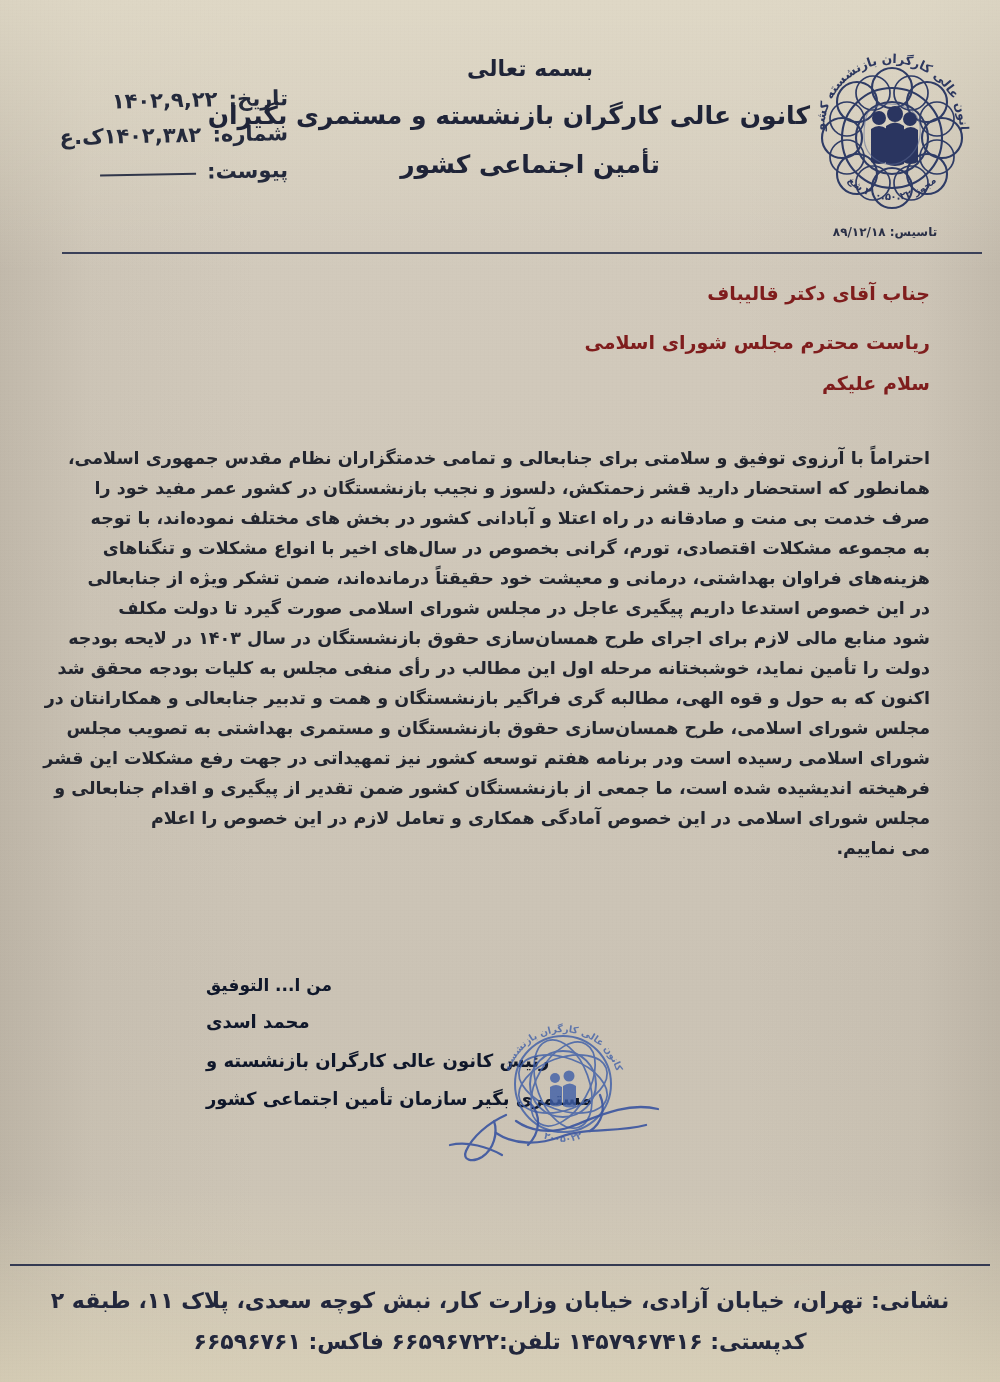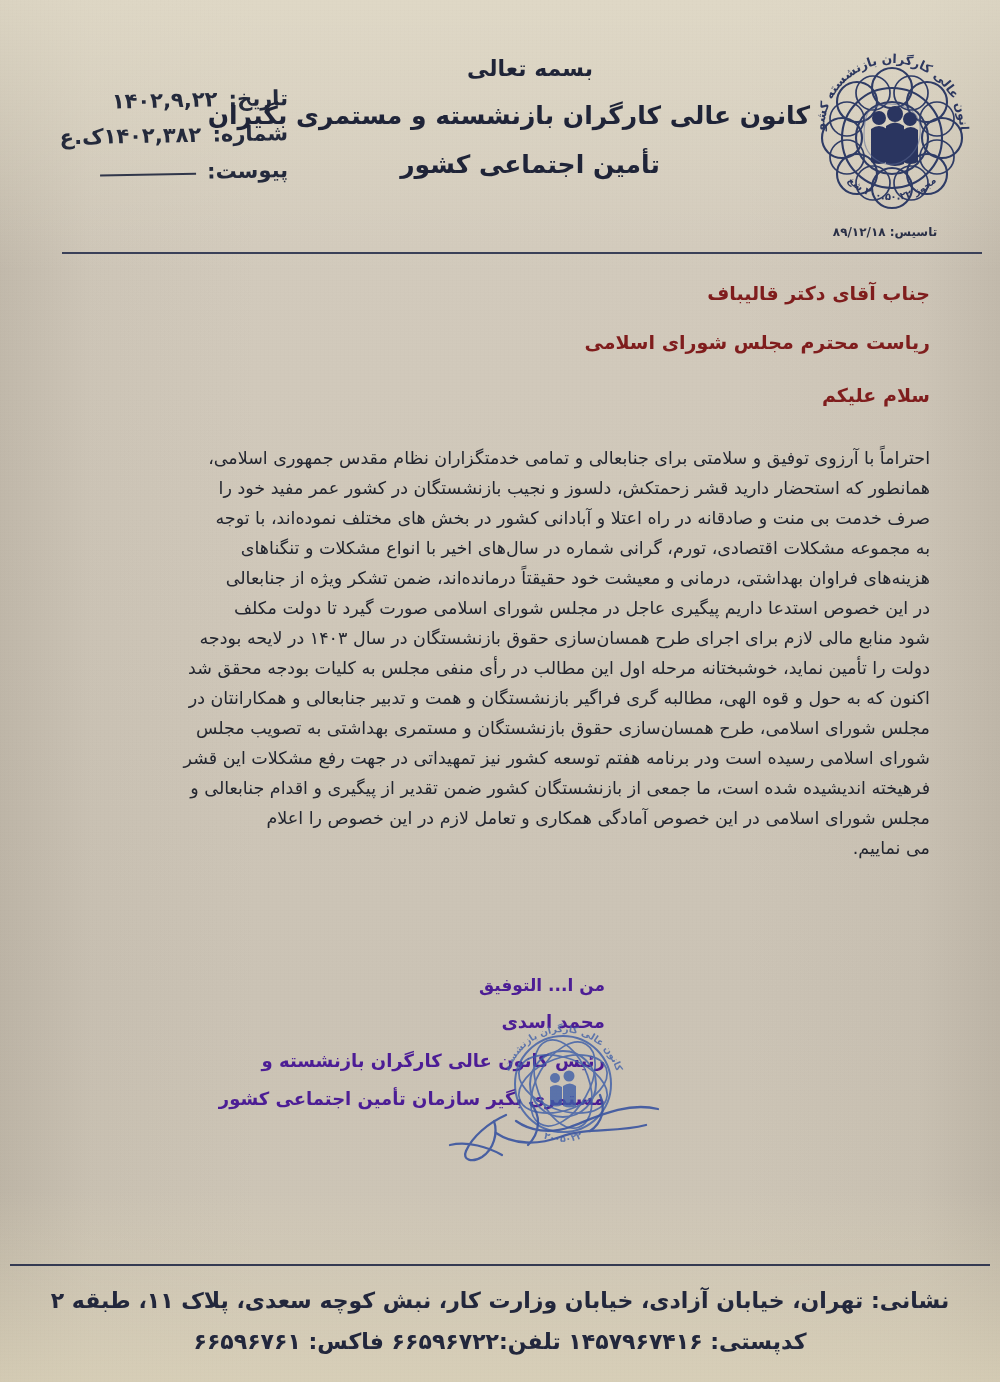--- a/index.html
+++ b/index.html
@@ -168,52 +168,52 @@
     text-align: right;
     color: #7f1d1d;
   }
   .ad-line {
     font-size: 19px;
     font-weight: 700;
     letter-spacing: .2px;
     line-height: 1.0;
   }
   .ad-1 { margin-bottom: 30px; }
-  .ad-2 { margin-bottom: 34px; }
+  .ad-2 { margin-bottom: 22px; }
   .ad-3 { margin-bottom: 16px; }
 
   
   .body-text {
     position: absolute;
     right: 70px;
     left: 135px;
     top: 443px;
     text-align: justify;
     text-align-last: right;
     direction: rtl;
     color: #23262f;
   }
   .b-line {
     font-size: 17.5px;
     line-height: 30px;
     letter-spacing: .05px;
     white-space: nowrap;
-    font-weight: 400;
+    font-weight: 700;
   }
   .b-line.last { text-align: right; }
 
   
   .sign-block {
     position: absolute;
-    right: 395px;
+    right: 374px;
     top: 975px;
     width: 420px;
-    text-align: right;
+    text-align: left;
     direction: rtl;
-    color: #4c1d95;
+    color: #0f172a;
   }
   .sg-motto {
     font-size: 17px;
     font-weight: 700;
     letter-spacing: .4px;
     margin-bottom: 16px;
   }
   .sg-name {
     font-size: 18px;
     font-weight: 700;
@@ -358,21 +358,21 @@
     <div class="addressee">
       <div class="ad-line ad-1">جناب آقای دکتر قالیباف</div>
       <div class="ad-line ad-2">ریاست محترم مجلس شورای اسلامی</div>
       <div class="ad-line ad-3">سلام علیکم</div>
     </div>
 
     <div class="body-text">
       <div class="b-line">احتراماً با آرزوی توفیق و سلامتی برای جنابعالی و تمامی خدمتگزاران نظام مقدس جمهوری اسلامی،</div>
       <div class="b-line">همانطور که استحضار دارید قشر زحمتکش، دلسوز و نجیب  بازنشستگان در کشور  عمر مفید خود را</div>
       <div class="b-line">صرف خدمت بی منت و صادقانه در راه اعتلا و آبادانی کشور در بخش های مختلف نموده‌اند، با توجه</div>
-      <div class="b-line">به مجموعه مشکلات اقتصادی، تورم، گرانی شماره در سال‌های اخیر با انواع مشکلات و تنگناهای</div>
+      <div class="b-line">به مجموعه مشکلات اقتصادی، تورم، گرانی بخصوص در سال‌های اخیر با انواع مشکلات و تنگناهای</div>
       <div class="b-line">هزینه‌های فراوان  بهداشتی، درمانی و معیشت خود  حقیقتاً درمانده‌اند، ضمن تشکر ویژه از جنابعالی</div>
       <div class="b-line">در این خصوص استدعا داریم پیگیری عاجل در مجلس شورای اسلامی صورت گیرد تا دولت مکلف</div>
       <div class="b-line">شود منابع مالی لازم برای اجرای طرح همسان‌سازی حقوق بازنشستگان در  سال ۱۴۰۳ در لایحه بودجه</div>
       <div class="b-line">دولت را تأمین نماید، خوشبختانه مرحله اول این مطالب در رأی منفی مجلس به کلیات بودجه  محقق شد</div>
       <div class="b-line">اکنون که به حول و قوه الهی، مطالبه گری فراگیر بازنشستگان و همت و تدبیر جنابعالی و همکارانتان در</div>
       <div class="b-line">مجلس شورای اسلامی، طرح همسان‌سازی حقوق بازنشستگان و مستمری بهداشتی به تصویب مجلس</div>
       <div class="b-line">شورای اسلامی رسیده است ودر برنامه هفتم توسعه کشور نیز تمهیداتی در جهت رفع مشکلات این قشر</div>
       <div class="b-line">فرهیخته اندیشیده شده است، ما جمعی از بازنشستگان کشور  ضمن تقدیر از پیگیری و اقدام جنابعالی و</div>
       <div class="b-line">مجلس شورای اسلامی در این خصوص آمادگی همکاری و تعامل لازم در این خصوص را اعلام</div>
       <div class="b-line last">می نماییم.</div>

